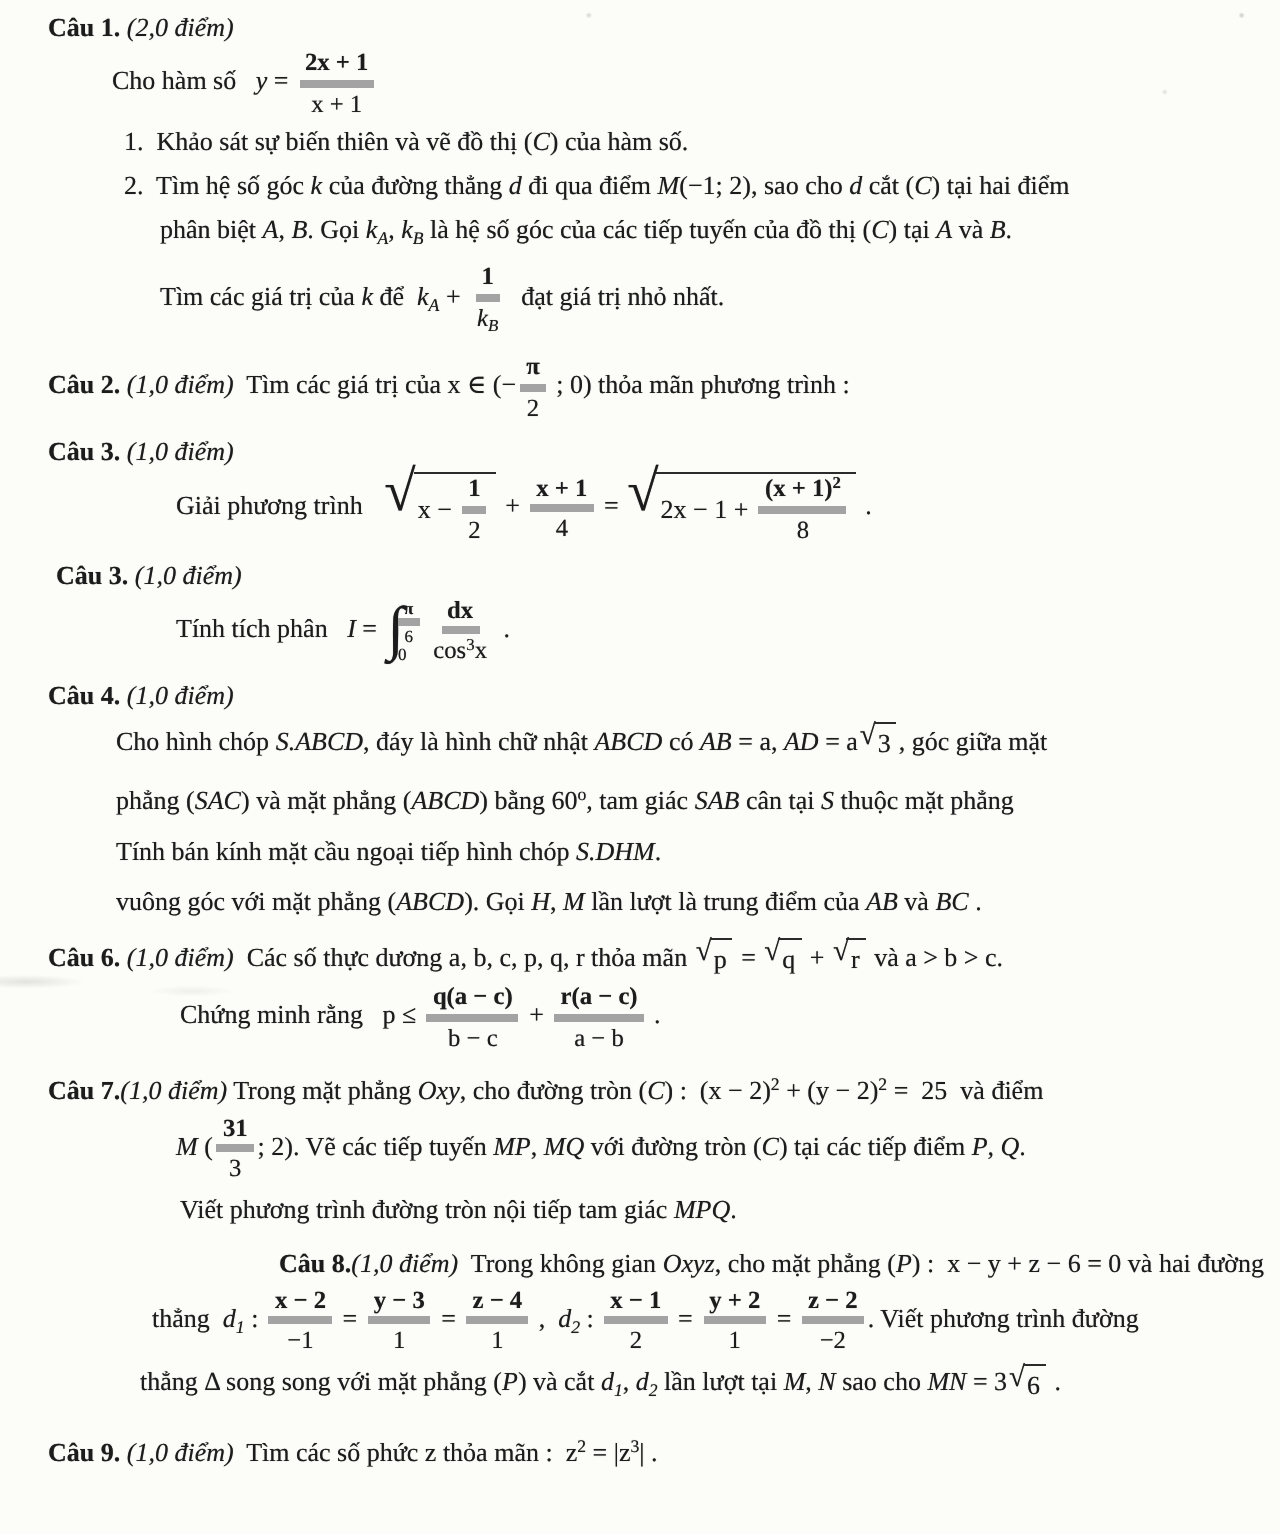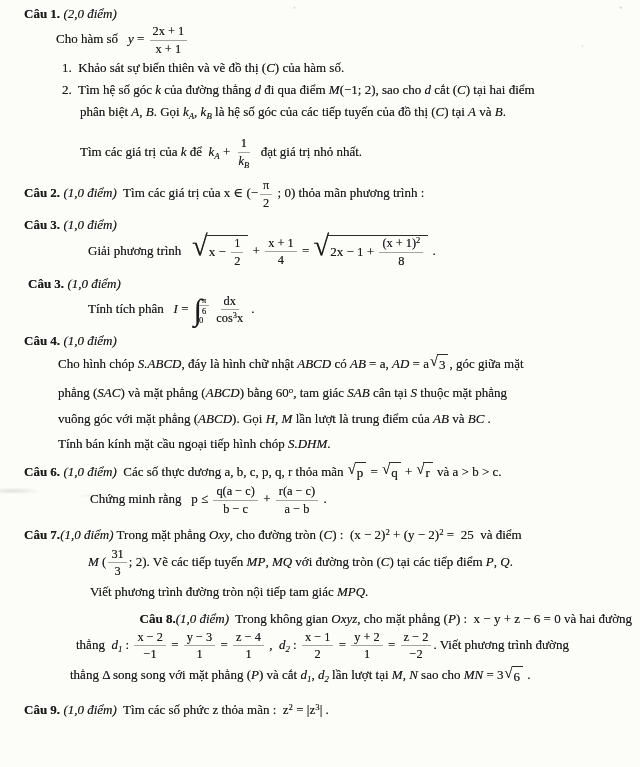--- a/index.html
+++ b/index.html
@@ -16,21 +16,21 @@
     font-size:13px;color:#1c1c1c;
   }
   .page{padding:0 8px 0 24px;text-shadow:0 0 0.4px rgba(30,30,30,0.65);}
   .line{line-height:20px;white-space:pre-wrap;}
   .bd{font-weight:bold;}
   .it{font-style:italic;}
   .sub{font-size:0.68em;font-style:italic;vertical-align:-0.32em;}
   .sup{font-size:0.68em;vertical-align:0.5em;}
   .frac{display:inline-flex;flex-direction:column;align-items:center;vertical-align:middle;
         font-size:0.95em;margin:0 2px;line-height:1.18;text-align:center;}
-  .frac .num{display:block;padding:0 3px 1px;border-bottom:1px solid #a3a3a3;}
+  .frac .num{display:block;padding:0 3px 1px;border-bottom:4px solid #a3a3a3;font-weight:bold;}
   .frac .den{display:block;padding:1px 3px 0;}
   .sqrt{display:inline-flex;align-items:stretch;vertical-align:middle;margin:0 1px;}
   .sqrt .rad{display:inline-flex;align-items:flex-start;line-height:1;margin-right:-1px;
              font-size:1.12em;padding-top:0;}
   .sqrt .vinc{border-top:1.2px solid #2b2b2b;padding:0 3px 0 2px;display:inline-flex;
               align-items:center;}
   .sqrt.big .rad{font-size:2.2em;margin-top:-3px;}
   .intg{display:inline-flex;align-items:center;vertical-align:middle;margin:0 2px;}
   .iglyph{font-size:30px;line-height:1;}
   .ibounds{display:inline-flex;flex-direction:column;justify-content:space-between;
@@ -43,39 +43,39 @@
 </head>
 <body style="background-color: rgb(252, 252, 249); color: rgb(28, 28, 28);">
 
 <div class="page">
   <section class="question">
       <div class="line" style="margin-top: 4px;"><span class="bd">Câu 1. </span><span class="it">(2,0 điểm)</span></div>
       <div class="line" style="padding-left: 32px; ">Cho hàm số   <span class="it">y</span> = <span class="frac"><span class="num">2x + 1</span><span class="den">x + 1</span></span></div>
       <div class="line" style="padding-left: 38px; margin-top: 2px;">1.  Khảo sát sự biến thiên và vẽ đồ thị (<span class="it">C</span>) của hàm số.</div>
       <div class="line" style="padding-left: 38px; margin-top: 2px;">2.  Tìm hệ số góc <span class="it">k</span> của đường thẳng <span class="it">d</span> đi qua điểm <span class="it">M</span>(−1; 2), sao cho <span class="it">d</span> cắt (<span class="it">C</span>) tại hai điểm</div>
       <div class="line" style="padding-left: 56px; margin-top: 2px;">phân biệt <span class="it">A</span>, <span class="it">B</span>. Gọi <span class="it">k</span><span class="sub">A</span>, <span class="it">k</span><span class="sub">B</span> là hệ số góc của các tiếp tuyến của đồ thị (<span class="it">C</span>) tại <span class="it">A</span> và <span class="it">B</span>.</div>
-      <div class="line" style="padding-left: 56px; margin-top: 10px;">Tìm các giá trị của <span class="it">k</span> để  <span class="it">k</span><span class="sub">A</span> + <span class="frac"><span class="num">1</span><span class="den"><span class="it">k</span><span class="sub">B</span></span></span>  đạt giá trị nhỏ nhất.</div>
+      <div class="line" style="padding-left: 56px; margin-top: 2px;">Tìm các giá trị của <span class="it">k</span> để  <span class="it">k</span><span class="sub">A</span> + <span class="frac"><span class="num">1</span><span class="den"><span class="it">k</span><span class="sub">B</span></span></span>  đạt giá trị nhỏ nhất.</div>
     </section>
   <section class="question">
       <div class="line" style="margin-top: 8px;"><span class="bd">Câu 2. </span><span class="it">(1,0 điểm)</span>  Tìm các giá trị của x ∈ (−<span class="frac"><span class="num">π</span><span class="den">2</span></span> ; 0) thỏa mãn phương trình :</div>
     </section>
   <section class="question">
       <div class="line" style="margin-top: 5px;"><span class="bd">Câu 3. </span><span class="it">(1,0 điểm)</span></div>
       <div class="line" style="padding-left: 64px;">Giải phương trình   <span class="sqrt big"><span class="rad">√</span><span class="vinc">x − <span class="frac"><span class="num">1</span><span class="den">2</span></span></span></span> + <span class="frac"><span class="num">x + 1</span><span class="den">4</span></span> = <span class="sqrt big"><span class="rad">√</span><span class="vinc">2x − 1 + <span class="frac"><span class="num">(x + 1)<span class="sup">2</span></span><span class="den">8</span></span></span></span> .</div>
     </section>
   <section class="question">
       <div class="line" style="padding-left: 4px; margin-top: 5px;"><span class="bd">Câu 3. </span><span class="it">(1,0 điểm)</span></div>
       <div class="line" style="padding-left: 64px;">Tính tích phân   <span class="it">I</span> = <span class="intg"><span class="iglyph">∫</span><span class="ibounds"><span class="iup"><span class="frac"><span class="num">π</span><span class="den">6</span></span></span><span class="ilo">0</span></span></span><span class="frac"><span class="num">dx</span><span class="den">cos<span class="sup">3</span>x</span></span> .</div>
     </section>
   <section class="question">
       <div class="line" style="margin-top: 5px;"><span class="bd">Câu 4. </span><span class="it">(1,0 điểm)</span></div>
       <div class="line" style="padding-left: 34px; margin-top: 3px;">Cho hình chóp <span class="it">S.ABCD</span>, đáy là hình chữ nhật <span class="it">ABCD</span> có <span class="it">AB</span> = a, <span class="it">AD</span> = a<span class="sqrt"><span class="rad">√</span><span class="vinc">3</span></span>, góc giữa mặt</div>
       <div class="line" style="padding-left: 34px; margin-top: 5px;">phẳng (<span class="it">SAC</span>) và mặt phẳng (<span class="it">ABCD</span>) bằng 60<span class="sup">o</span>, tam giác <span class="it">SAB</span> cân tại <span class="it">S</span> thuộc mặt phẳng</div>
+      <div class="line" style="padding-left: 34px; margin-top: 5px;">Tính bán kính mặt cầu ngoại tiếp hình chóp <span class="it">S.DHM</span>.</div>
       <div class="line" style="padding-left: 34px; margin-top: 5px;">vuông góc với mặt phẳng (<span class="it">ABCD</span>). Gọi <span class="it">H</span>, <span class="it">M</span> lần lượt là trung điểm của <span class="it">AB</span> và <span class="it">BC</span> .</div>
-      <div class="line" style="padding-left: 34px; margin-top: 5px;">Tính bán kính mặt cầu ngoại tiếp hình chóp <span class="it">S.DHM</span>.</div>
     </section>
   <section class="question">
       <div class="line" style="margin-top: 8px;"><span class="bd">Câu 6. </span><span class="it">(1,0 điểm)</span>  Các số thực dương a, b, c, p, q, r thỏa mãn <span class="sqrt"><span class="rad">√</span><span class="vinc">p</span></span> = <span class="sqrt"><span class="rad">√</span><span class="vinc">q</span></span> + <span class="sqrt"><span class="rad">√</span><span class="vinc">r</span></span> và a &gt; b &gt; c.</div>
       <div class="line" style="padding-left: 66px; margin-top: 1px;">Chứng minh rằng   p ≤ <span class="frac"><span class="num">q(a − c)</span><span class="den">b − c</span></span> + <span class="frac"><span class="num">r(a − c)</span><span class="den">a − b</span></span> .</div>
     </section>
   <section class="question">
       <div class="line" style="margin-top: 6px;"><span class="bd">Câu 7.</span><span class="it">(1,0 điểm)</span> Trong mặt phẳng <span class="it">Oxy</span>, cho đường tròn (<span class="it">C</span>) :  (x − 2)<span class="sup">2</span> + (y − 2)<span class="sup">2</span> =  25  và điểm</div>
       <div class="line" style="padding-left: 64px; margin-top: 1px;"><span class="it">M</span> (<span class="frac"><span class="num">31</span><span class="den">3</span></span>; 2). Vẽ các tiếp tuyến <span class="it">MP</span>, <span class="it">MQ</span> với đường tròn (<span class="it">C</span>) tại các tiếp điểm <span class="it">P</span>, <span class="it">Q</span>.</div>
       <div class="line" style="padding-left: 66px; margin-top: 3px;">Viết phương trình đường tròn nội tiếp tam giác <span class="it">MPQ</span>.</div>
     </section>

